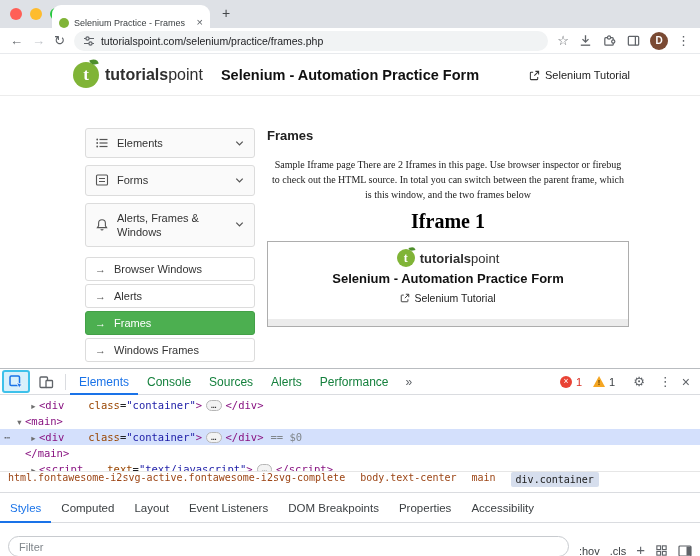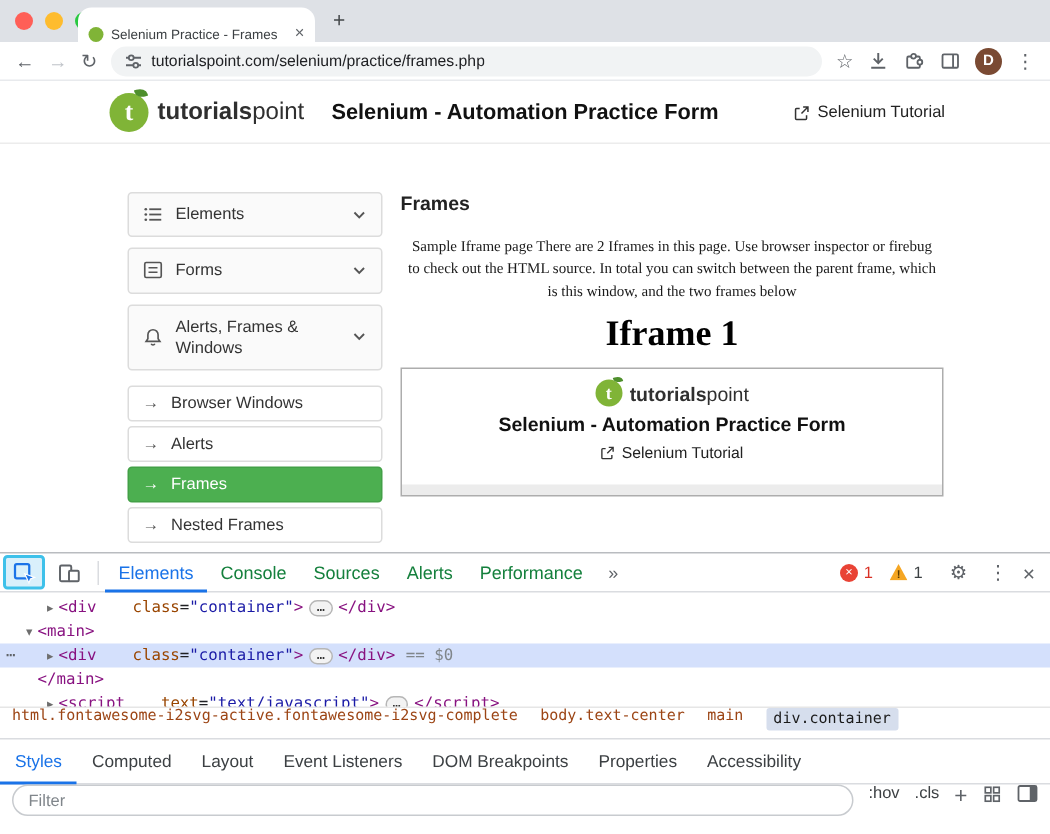--- a/index.html
+++ b/index.html
@@ -43,21 +43,21 @@
   .acc .lbl{flex:1;line-height:1.3}
   .acc .aicon,.acc .chev{flex:none;display:flex;line-height:0}
   .subitems{margin-top:10px}
   .subitem{border:1px solid #dcdcdc;background:#fff;border-radius:3px;margin-bottom:3px;padding:5px 9px;display:flex;align-items:center;gap:8px;font-size:11px;color:#333}
   .subitem .arr{font-size:11px;color:#555;line-height:1}
   .subitem.active{background:#4caf50;border-color:#43a047;color:#fff}
   .subitem.active .arr{color:#fff}
   .content{width:362px}
   .content-heading{font-size:13px;font-weight:bold;color:#222}
   .desc{margin:14px auto 0;width:356px;font-family:"Liberation Serif",serif;font-size:10px;line-height:15px;color:#1a1a1a;text-align:center}
-  .iframe-heading{margin-top:8px;text-align:center;font-family:"Liberation Serif",serif;font-size:24px;font-weight:bold;color:#000}
+  .iframe-heading{margin-top:8px;text-align:center;font-family:"Liberation Serif",serif;font-size:20px;font-weight:bold;color:#000}
   .iframe-box{margin-top:8px;border:1px solid #adadad;height:86px;position:relative;text-align:center;padding-top:7px;background:#fff}
   .ifr-logo-row{display:flex;align-items:center;justify-content:center;gap:5px}
   .logo-circle.small{width:18px;height:18px;font-size:12px}
   .logo-circle.small .logo-leaf{width:6px;height:4px;top:-2px;right:0}
   .ifr-brand{font-size:13px;color:#2f2f2f}
   .ifr-title{margin-top:4px;font-size:13px;font-weight:bold;color:#111}
   .ifr-link{margin-top:6px;display:inline-flex;align-items:center;gap:4px;font-size:10.5px;color:#222}
   .ifr-scroll{position:absolute;bottom:0;left:0;right:0;height:7px;background:#ececec}
 
   
@@ -94,21 +94,21 @@
   .pill{display:inline-block;border:1px solid #b6b6b6;background:#f3f3f3;border-radius:7px;padding:0 4px;margin:0 4px;font-size:9px;line-height:9px;color:#333;vertical-align:1px}
   .hint{color:#80868b;margin-left:7px}
 
   .dt-crumbs{height:22px;display:flex;align-items:flex-start;gap:15px;padding:0 8px;border-top:1px solid #e6e6e6;border-bottom:1px solid #dadce0;font-family:"DejaVu Sans Mono",monospace;font-size:10px;color:#9c4515;white-space:nowrap;overflow:hidden}
   .crumb.active{background:#d6deed;color:#1a1a1a;padding:2px 5px;border-radius:2px}
 
   .dt-styles-tabs{height:30px;display:flex;align-items:center;border-bottom:1px solid #dadce0}
   .st-tab{padding:0 10px;height:30px;display:flex;align-items:center;font-size:11.5px;color:#3c4043;white-space:nowrap}
   .st-tab.active{color:#1a73e8;box-shadow:inset 0 -2px 0 #1a73e8}
 
-  .dt-filter{height:34px;display:flex;align-items:flex-start;padding:0 8px;gap:10px}
+  .dt-filter{height:34px;display:flex;align-items:flex-end;padding:0 8px;gap:10px}
   .filter-input{flex:1;height:21px;border:1px solid #c8cbcf;border-radius:11px;font-size:11px;padding:0 10px;color:#202124;font-family:"Liberation Sans","DejaVu Sans",sans-serif;background:#fff;min-width:0;outline:none}
   .filter-input::placeholder{color:#80868b}
   .ftr-label{font-size:11px;color:#3c4043}
   .ftr-plus{font-size:15px;color:#5f6368;line-height:1}
   .ftr-icon{display:flex;line-height:0}
 </style>
 </head>
 <body>
 
 <div class="screen">
@@ -243,21 +243,21 @@
           <div class="subitem">
             <span class="arr">→</span>
             <span>Alerts</span>
           </div>
           <div class="subitem active">
             <span class="arr">→</span>
             <span>Frames</span>
           </div>
           <div class="subitem">
             <span class="arr">→</span>
-            <span>Nested Frames</span>
+            <span>Windows Frames</span>
           </div>
         </div>
       </div>
 
       <div class="content">
         <div class="content-heading">Frames</div>
         <p class="desc">Sample Iframe page There are 2 Iframes in this page. Use browser inspector or firebug to check out the HTML source. In total you can switch between the parent frame, which is this window, and the two frames below</p>
         <div class="iframe-heading">Iframe 1</div>
         <div class="iframe-box">
           <div class="ifr-logo-row">

